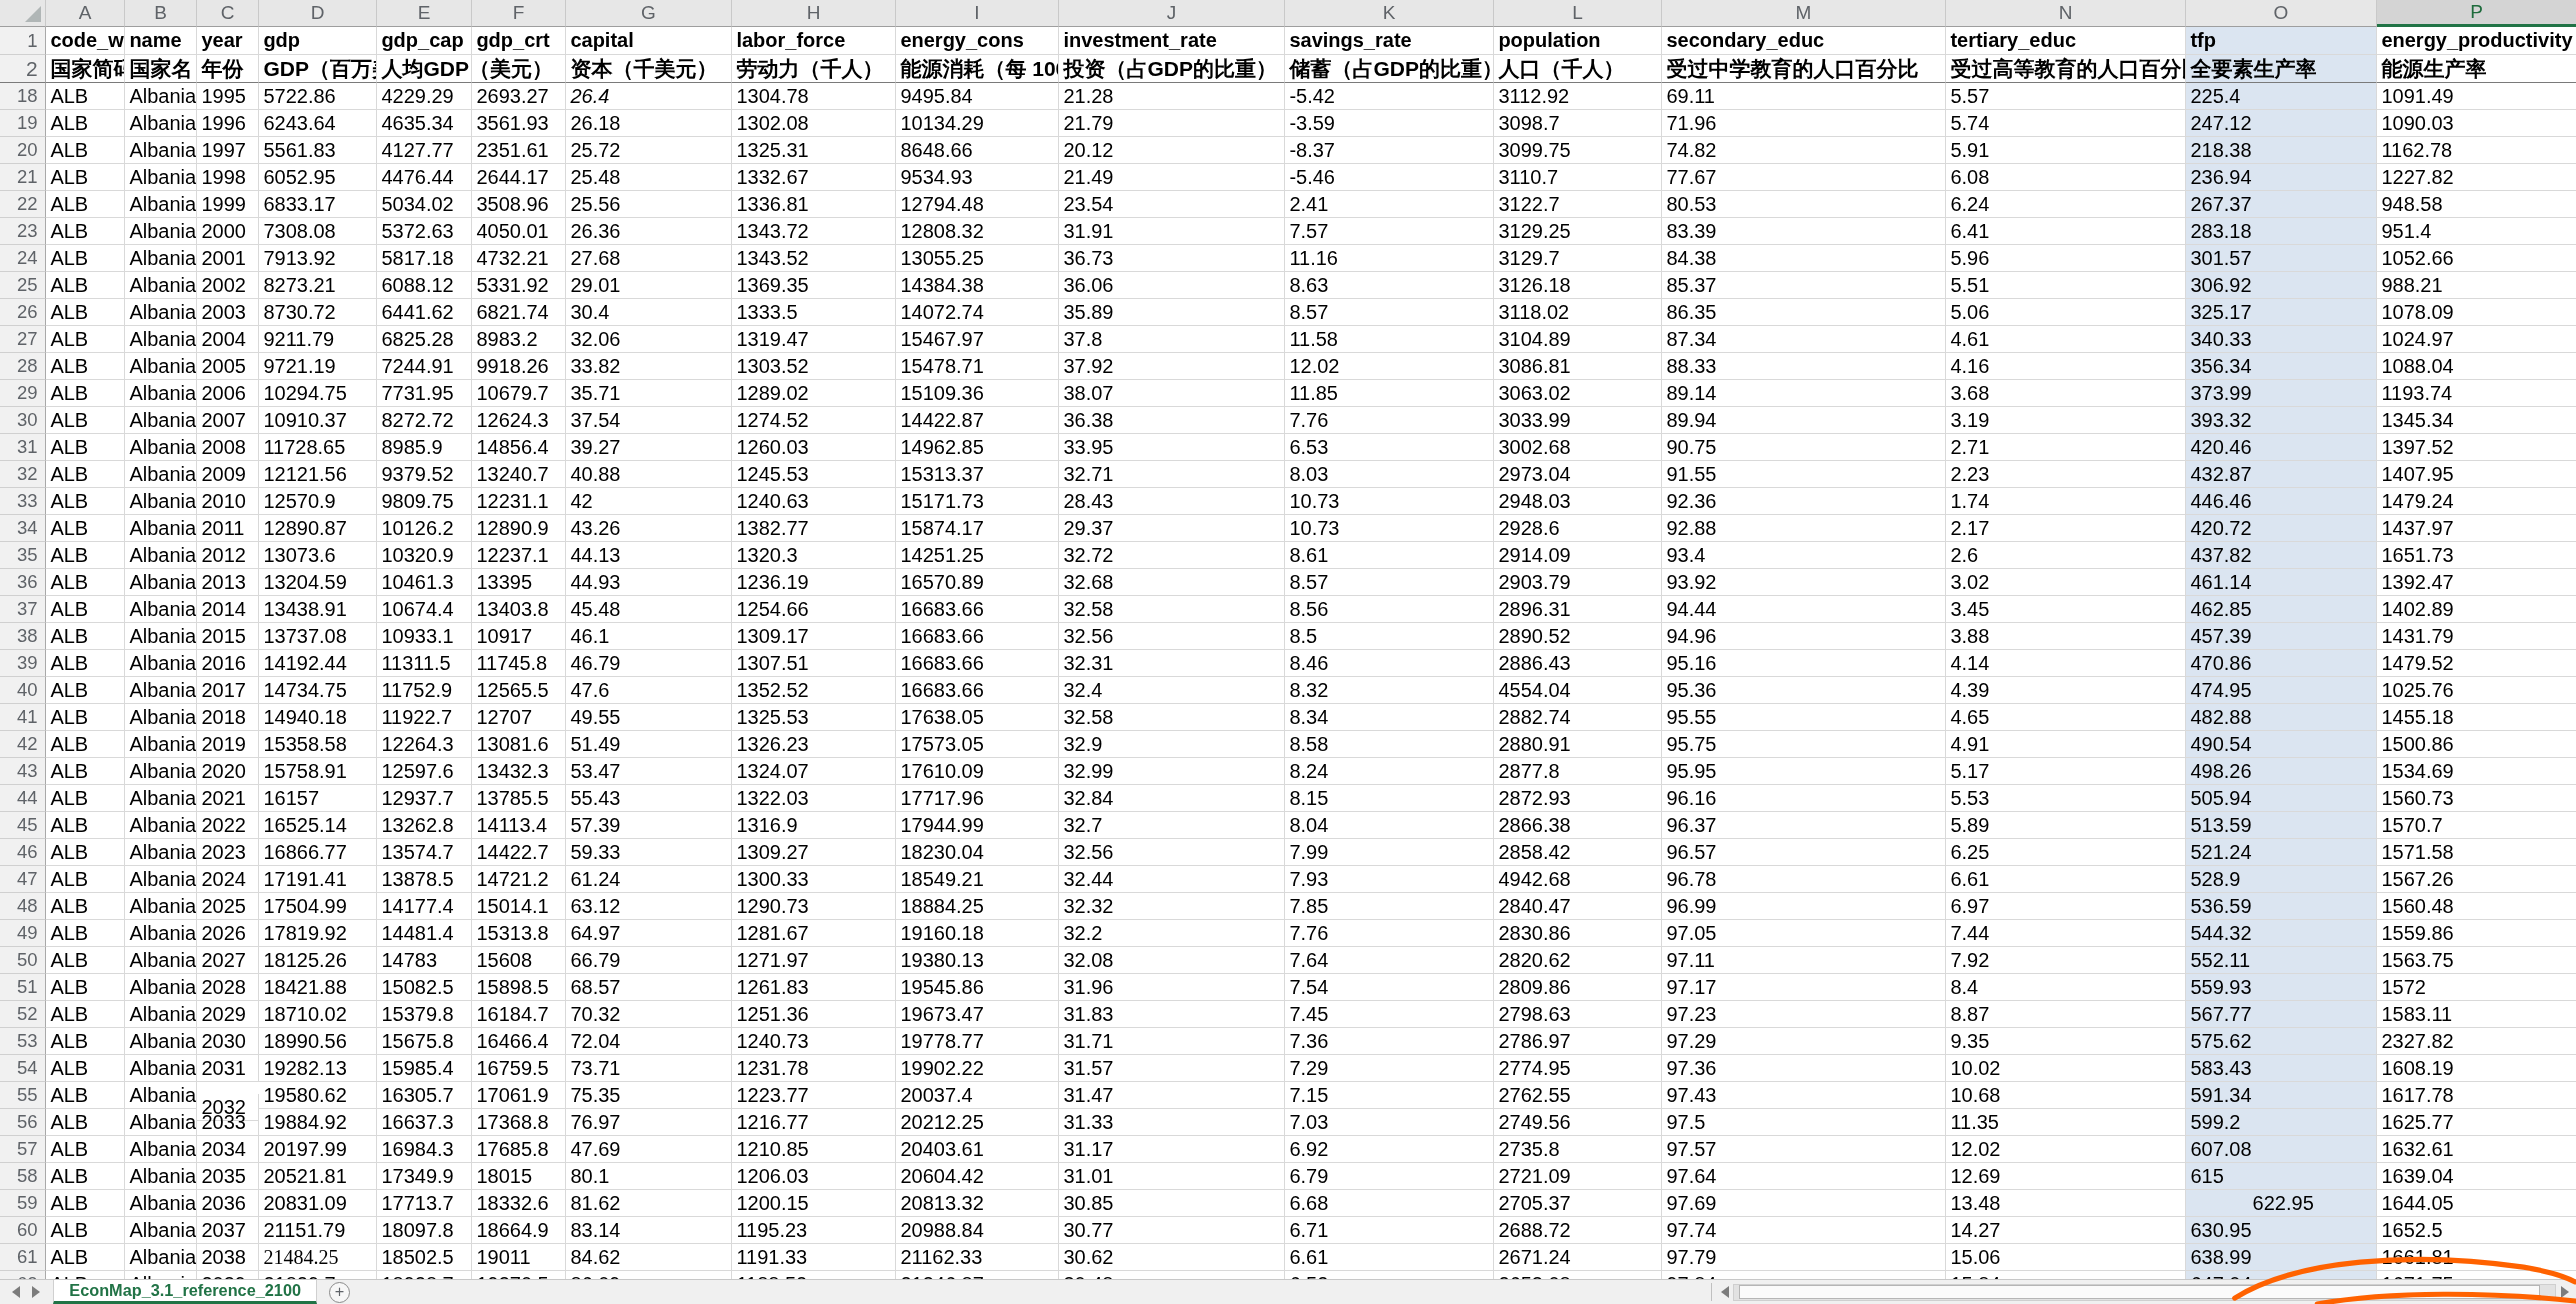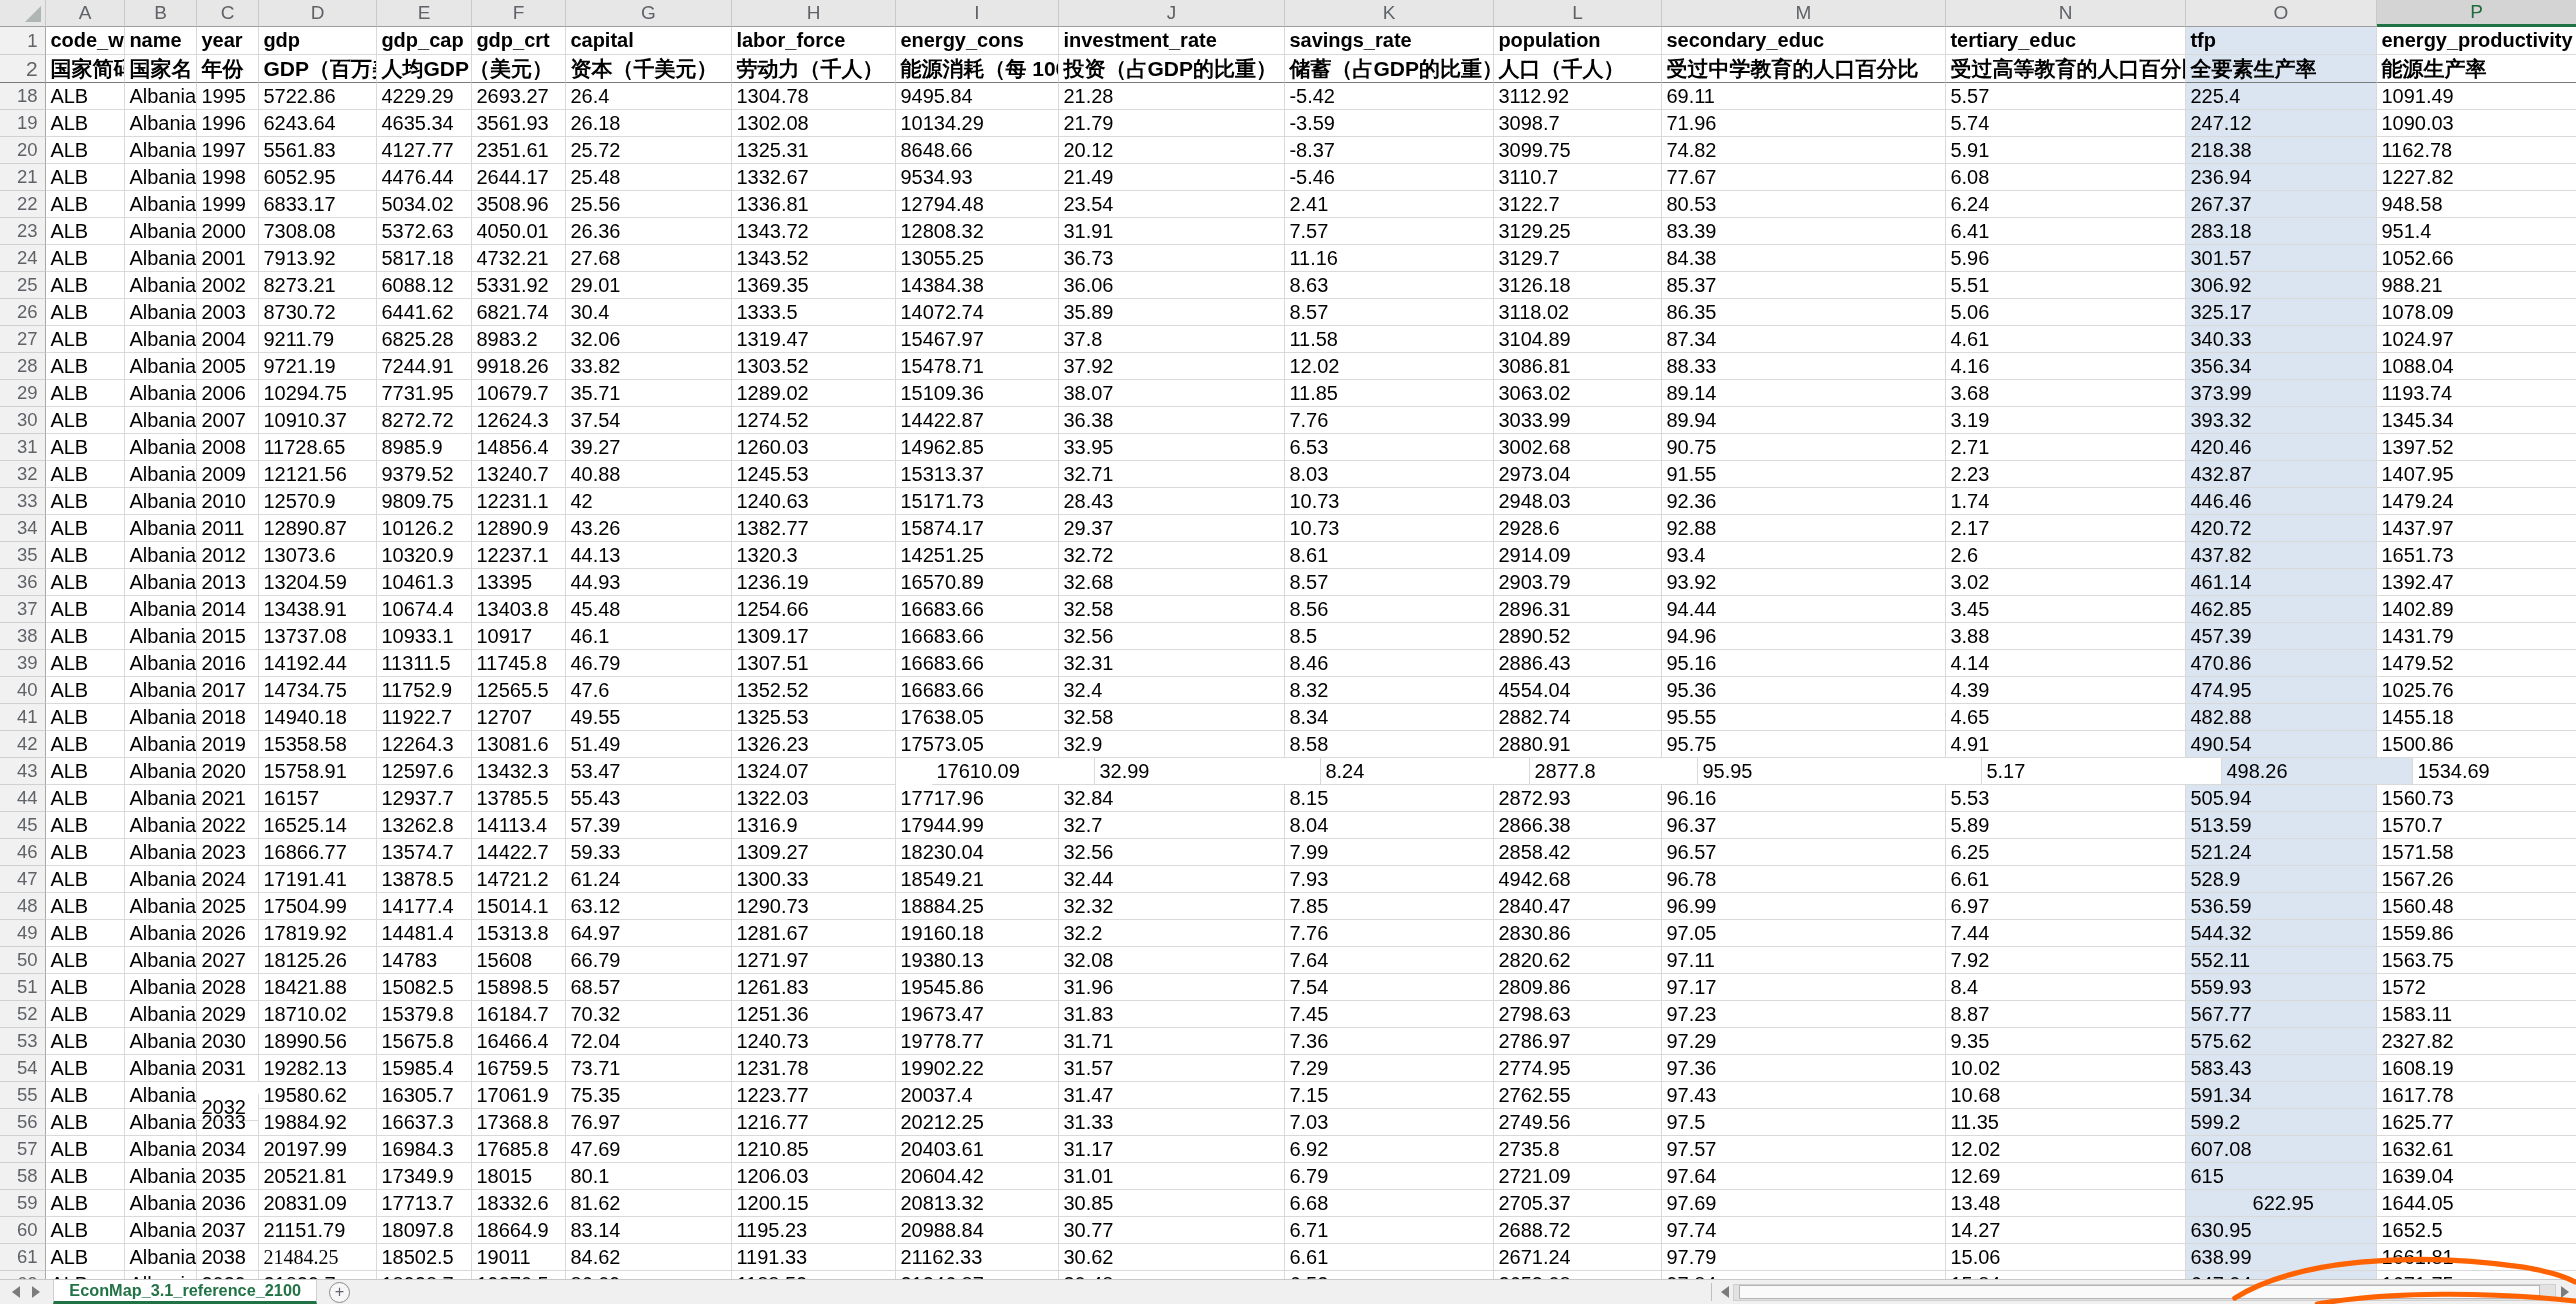--- a/index.html
+++ b/index.html
@@ -117,21 +117,21 @@
     </div>
   <div id="data-rows">
       <div class="row data">
         <div class="rh" style="width: 46px;">18</div>
         <div style="width: 79px;">ALB</div>
         <div style="width: 72px;">Albania</div>
         <div style="width: 62px;">1995</div>
         <div style="width: 118px;">5722.86</div>
         <div style="width: 95px;">4229.29</div>
         <div style="width: 94px;">2693.27</div>
-        <div style="width: 166px;">26.4</div>
+        <div style="width: 166px; font-style: italic;">26.4</div>
         <div style="width: 164px;">1304.78</div>
         <div style="width: 163px;">9495.84</div>
         <div style="width: 226px;">21.28</div>
         <div style="width: 209px;">-5.42</div>
         <div style="width: 168px;">3112.92</div>
         <div style="width: 284px;">69.11</div>
         <div style="width: 240px;">5.57</div>
         <div class="blue" style="width: 191px;">225.4</div>
         <div style="width: 200px;">1091.49</div>
       </div>
@@ -594,21 +594,21 @@
       <div class="row data">
         <div class="rh" style="width: 46px;">43</div>
         <div style="width: 79px;">ALB</div>
         <div style="width: 72px;">Albania</div>
         <div style="width: 62px;">2020</div>
         <div style="width: 118px;">15758.91</div>
         <div style="width: 95px;">12597.6</div>
         <div style="width: 94px;">13432.3</div>
         <div style="width: 166px;">53.47</div>
         <div style="width: 164px;">1324.07</div>
-        <div style="width: 163px; margin-left: 36px;">17610.09</div>
+        <div style="width: 163px;">17610.09</div>
         <div style="width: 226px;">32.99</div>
         <div style="width: 209px;">8.24</div>
         <div style="width: 168px;">2877.8</div>
         <div style="width: 284px;">95.95</div>
         <div style="width: 240px;">5.17</div>
         <div class="blue" style="width: 191px;">498.26</div>
         <div style="width: 200px;">1534.69</div>
       </div>
       <div class="row data">
         <div class="rh" style="width: 46px;">44</div>

